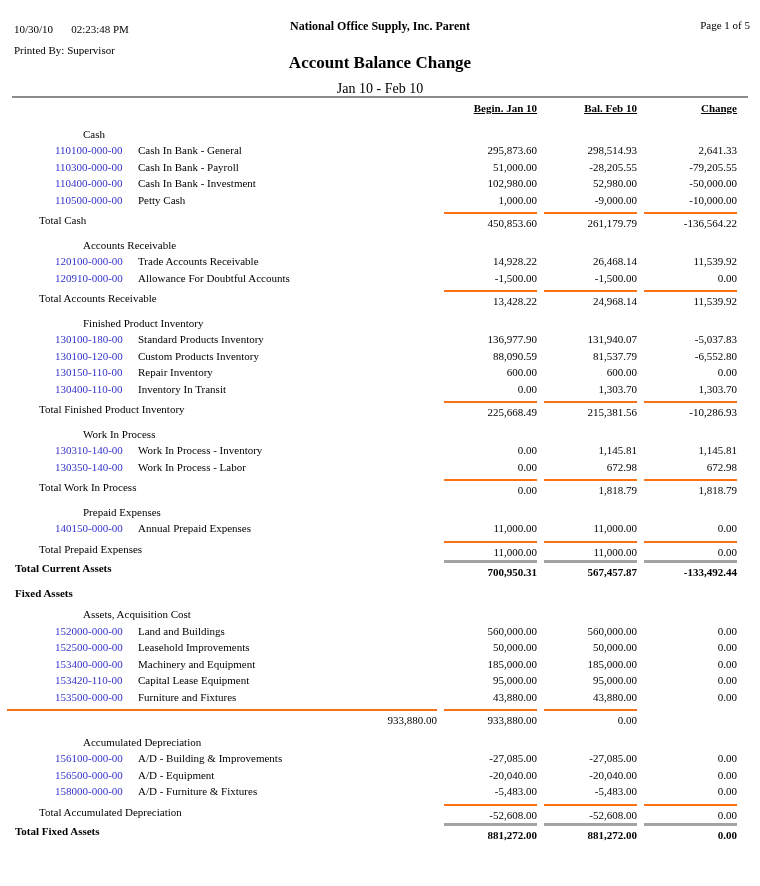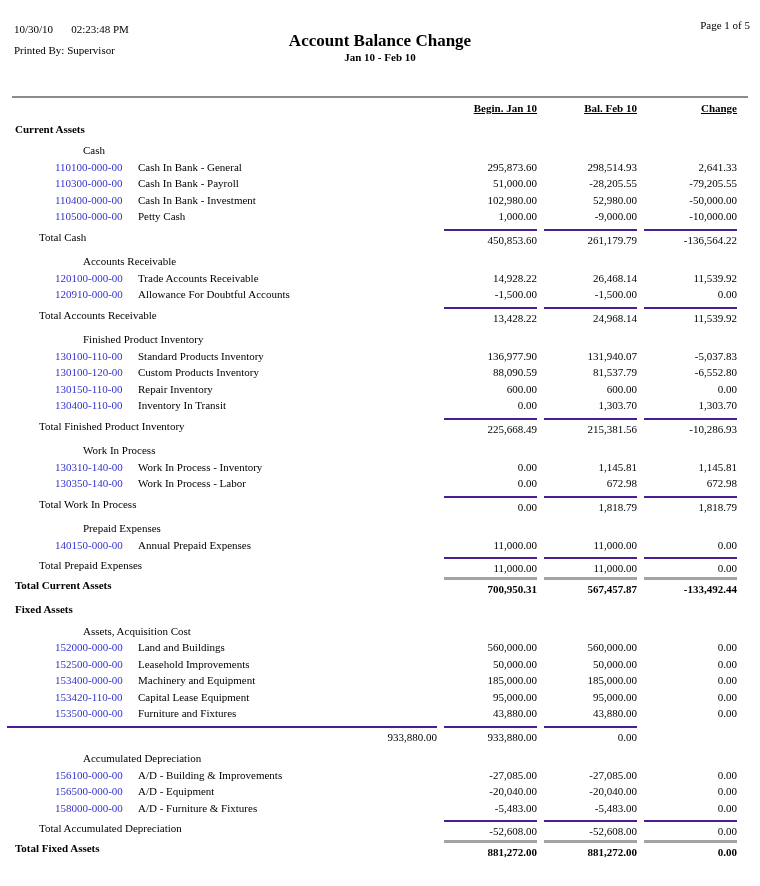--- a/index.html
+++ b/index.html
@@ -11,22 +11,22 @@
     font-size: 11px; color: #000;
     overflow: hidden;
   }
 
   
   .hdr { position: relative; height: 96px; }
   .hdr-left  { position: absolute; left: 14px;  top: 19px; line-height: 21px; white-space: nowrap; }
   .hdr-left .time { margin-left: 18px; }
   .hdr-center{ position: absolute; left: 140px; right: 140px; top: 19px; text-align: center; }
   .company      { font-weight: bold; font-size: 12px; }
-  .report-title { font-weight: bold; font-size: 17px; margin-top: 12px; }
-  .period       { font-weight: bold; font-size: 11px; margin-top: 0; }
+  .report-title { font-weight: bold; font-size: 17px; margin-top: 19px; }
+  .period       { font-weight: normal; font-size: 14px; margin-top: 8px; }
   .hdr-right { position: absolute; right: 10px; top: 19px; }
   .page-rule { border-top: 2px solid #8c8c8c; margin: 0 12px; }
 
   
   .tbl { padding-right: 23px; }
   .row { display: grid; grid-template-columns: 1fr 100px 100px 100px; line-height: 16.5px; }
   .num { text-align: right; white-space: nowrap; }
 
   .colhdr-row { margin-top: 2px; }
   .colhdr { font-weight: bold; text-decoration: underline; }
@@ -34,54 +34,54 @@
   .sec-row   { margin-top: 4px; }
   .sec-label { font-weight: bold; padding-left: 15px; }
 
   .grp-row   { margin-top: 5px; padding-left: 44px; }
   .grp-label { padding-left: 39px; }
 
   .acct-num  { display: inline-block; margin-left: 55px; width: 83px; color: #3333cc; cursor: pointer; }
 
   .total-row { margin-top: 4px; }
   .total-label { padding-left: 39px; }
-  .total-row .num { border-top: 2px solid #4c1d95; margin-left: 7px; padding-top: 1px; }
+  .total-row .num { border-top: 2px solid #f97316; margin-left: 7px; padding-top: 1px; }
 
   .grand-row { margin-top: 0; font-weight: bold; }
   .grand-label { padding-left: 15px; }
   .grand-row .num { border-top: 3px solid #a3a3a3; margin-left: 7px; padding-top: 1px; }
 </style>
 </head>
 <body>
 
 <div class="hdr">
   <div class="hdr-left">
     <div>
       <span>10/30/10</span><span class="time">02:23:48 PM</span>
     </div>
     <div>Printed By: Supervisor</div>
   </div>
   <div class="hdr-center">
+    <div class="company">National Office Supply, Inc. Parent</div>
     <div class="report-title">Account Balance Change</div>
     <div class="period">Jan 10 - Feb 10</div>
   </div>
   <div class="hdr-right">Page 1 of 5</div>
 </div>
 <div class="page-rule"></div>
 
 <div class="tbl">
   <div class="row colhdr-row">
     <div></div>
     <div class="num colhdr">Begin. Jan 10</div>
     <div class="num colhdr">Bal. Feb 10</div>
     <div class="num colhdr">Change</div>
   </div>
   <div id="report-body">
       <div class="row sec-row">
-        <div class="sec-label">Current Assets</div>
         <div></div>
         <div></div>
         <div></div>
       </div>
       <div class="row grp-row">
         <div class="grp-label">Cash</div>
         <div></div>
         <div></div>
         <div></div>
       </div>
@@ -139,21 +139,21 @@
         <div class="num">24,968.14</div>
         <div class="num">11,539.92</div>
       </div>
       <div class="row grp-row">
         <div class="grp-label">Finished Product Inventory</div>
         <div></div>
         <div></div>
         <div></div>
       </div>
       <div class="row">
-        <div><span class="acct-num">130100-110-00</span><span>Standard Products Inventory</span></div>
+        <div><span class="acct-num">130100-180-00</span><span>Standard Products Inventory</span></div>
         <div class="num">136,977.90</div>
         <div class="num">131,940.07</div>
         <div class="num">-5,037.83</div>
       </div>
       <div class="row">
         <div><span class="acct-num">130100-120-00</span><span>Custom Products Inventory</span></div>
         <div class="num">88,090.59</div>
         <div class="num">81,537.79</div>
         <div class="num">-6,552.80</div>
       </div>

